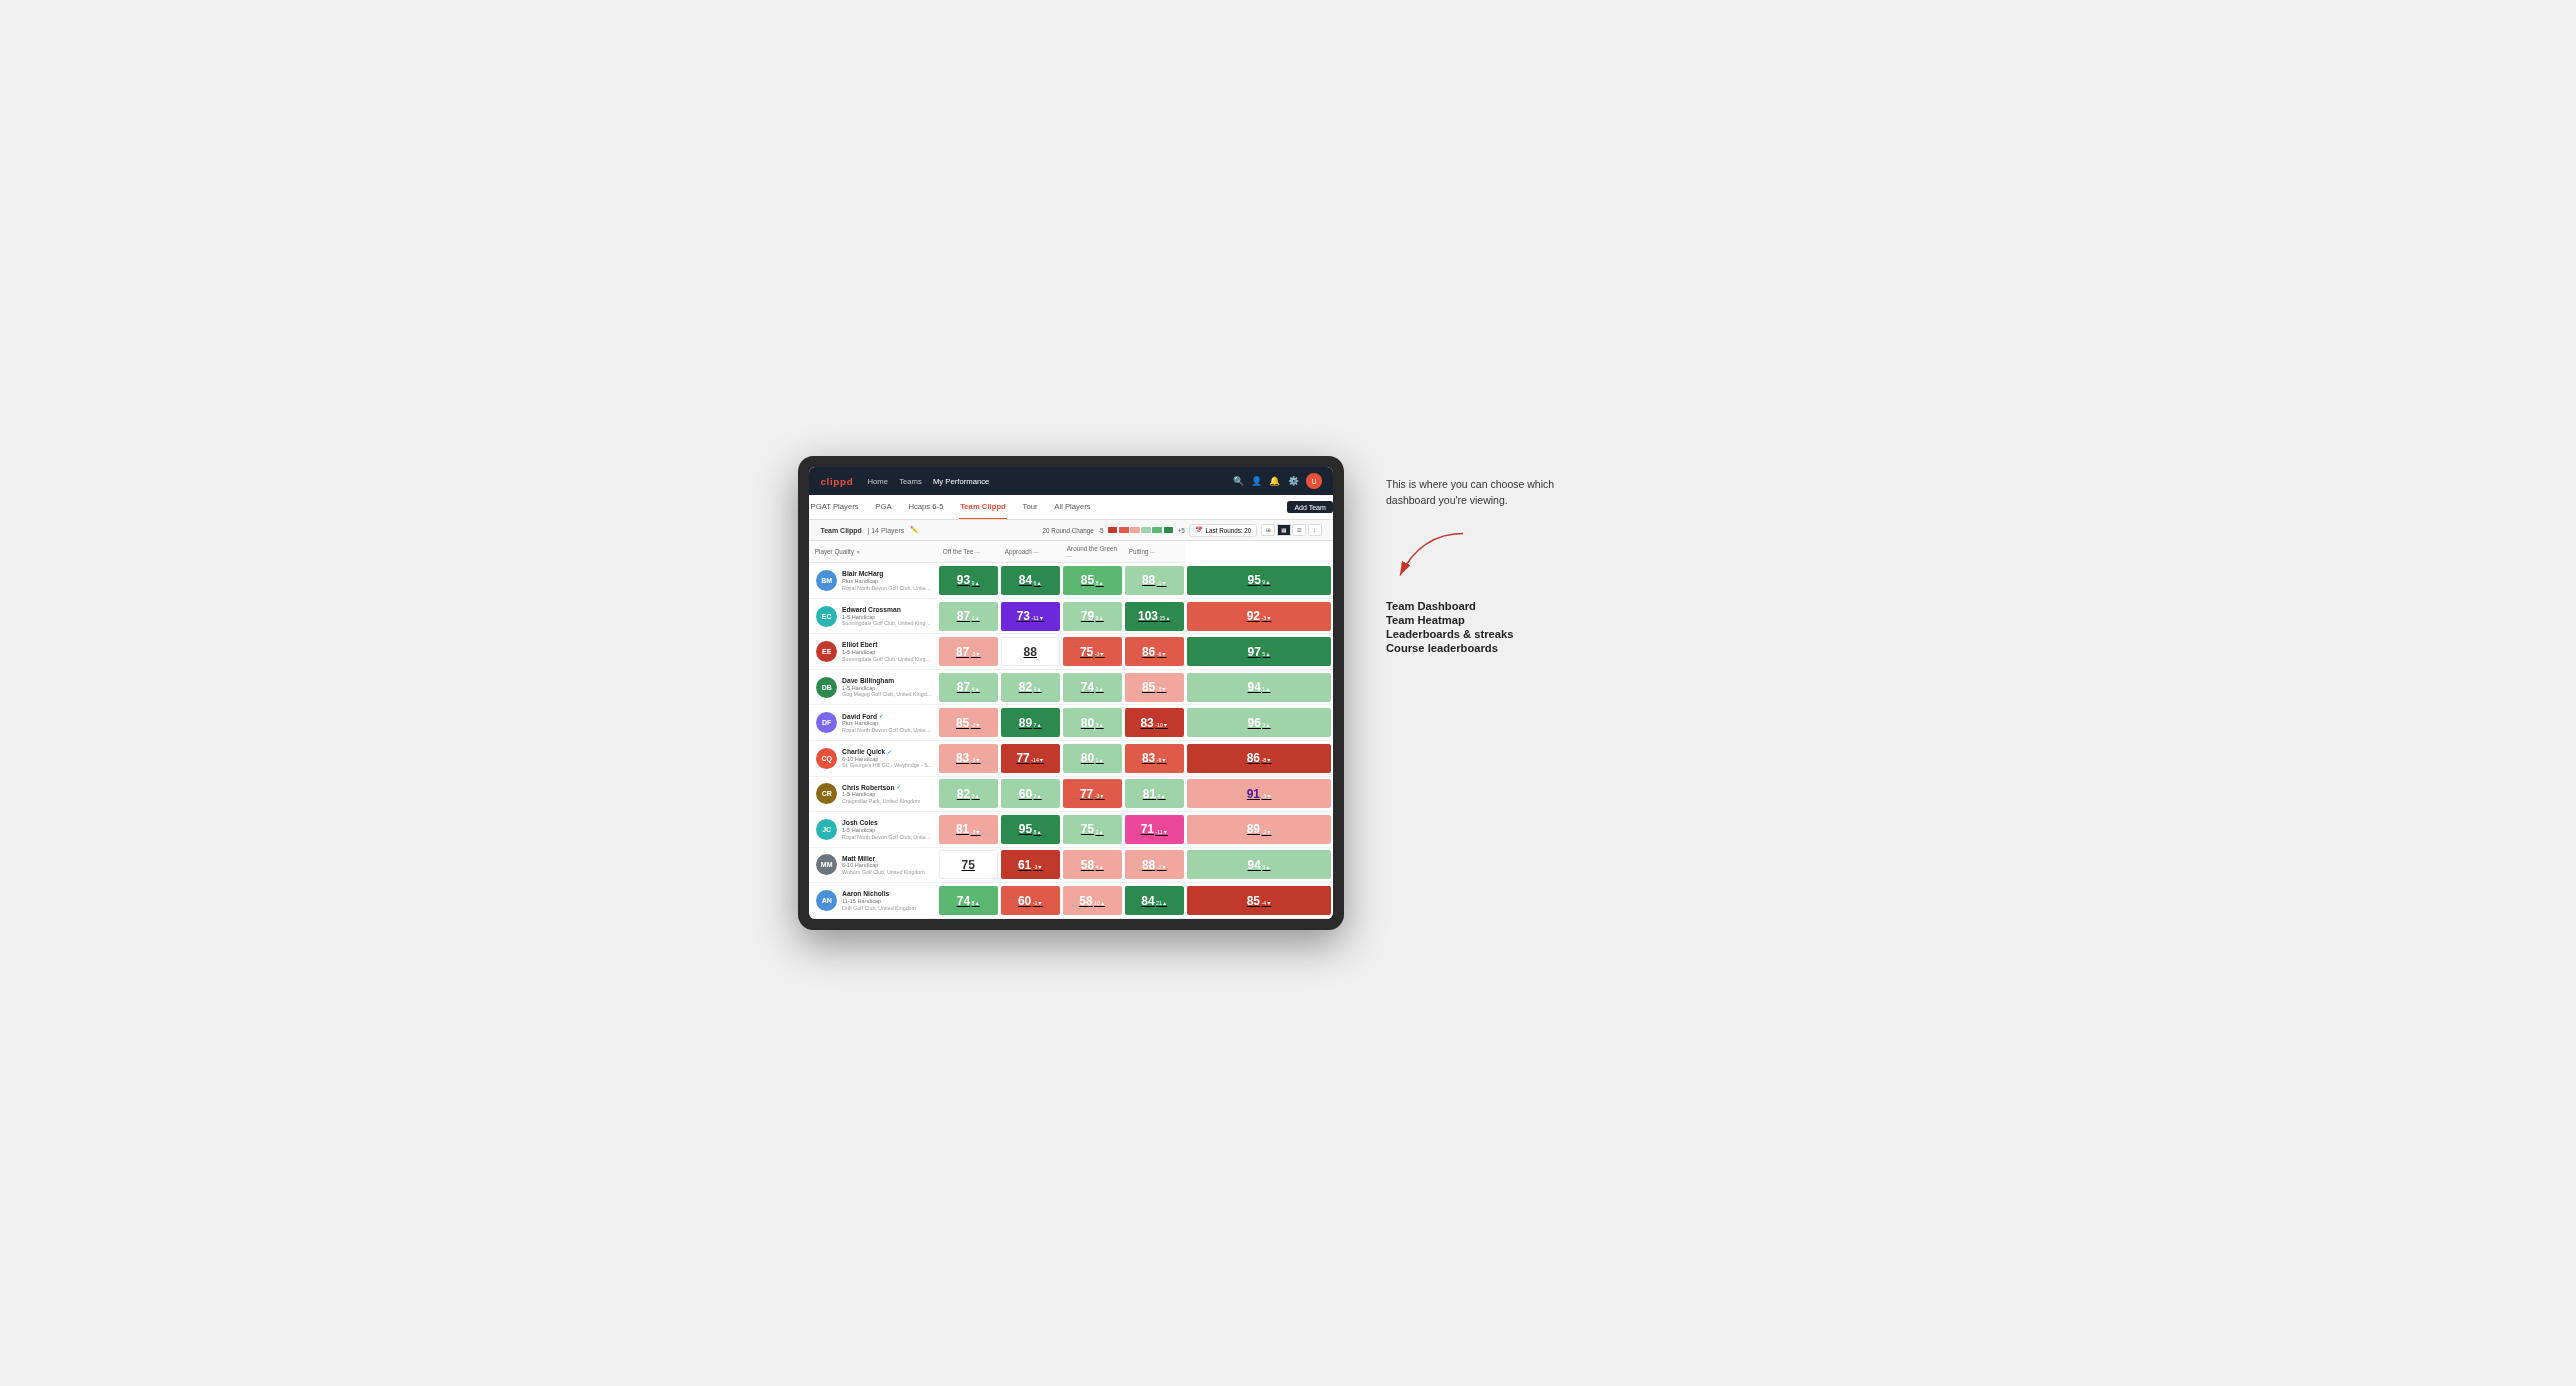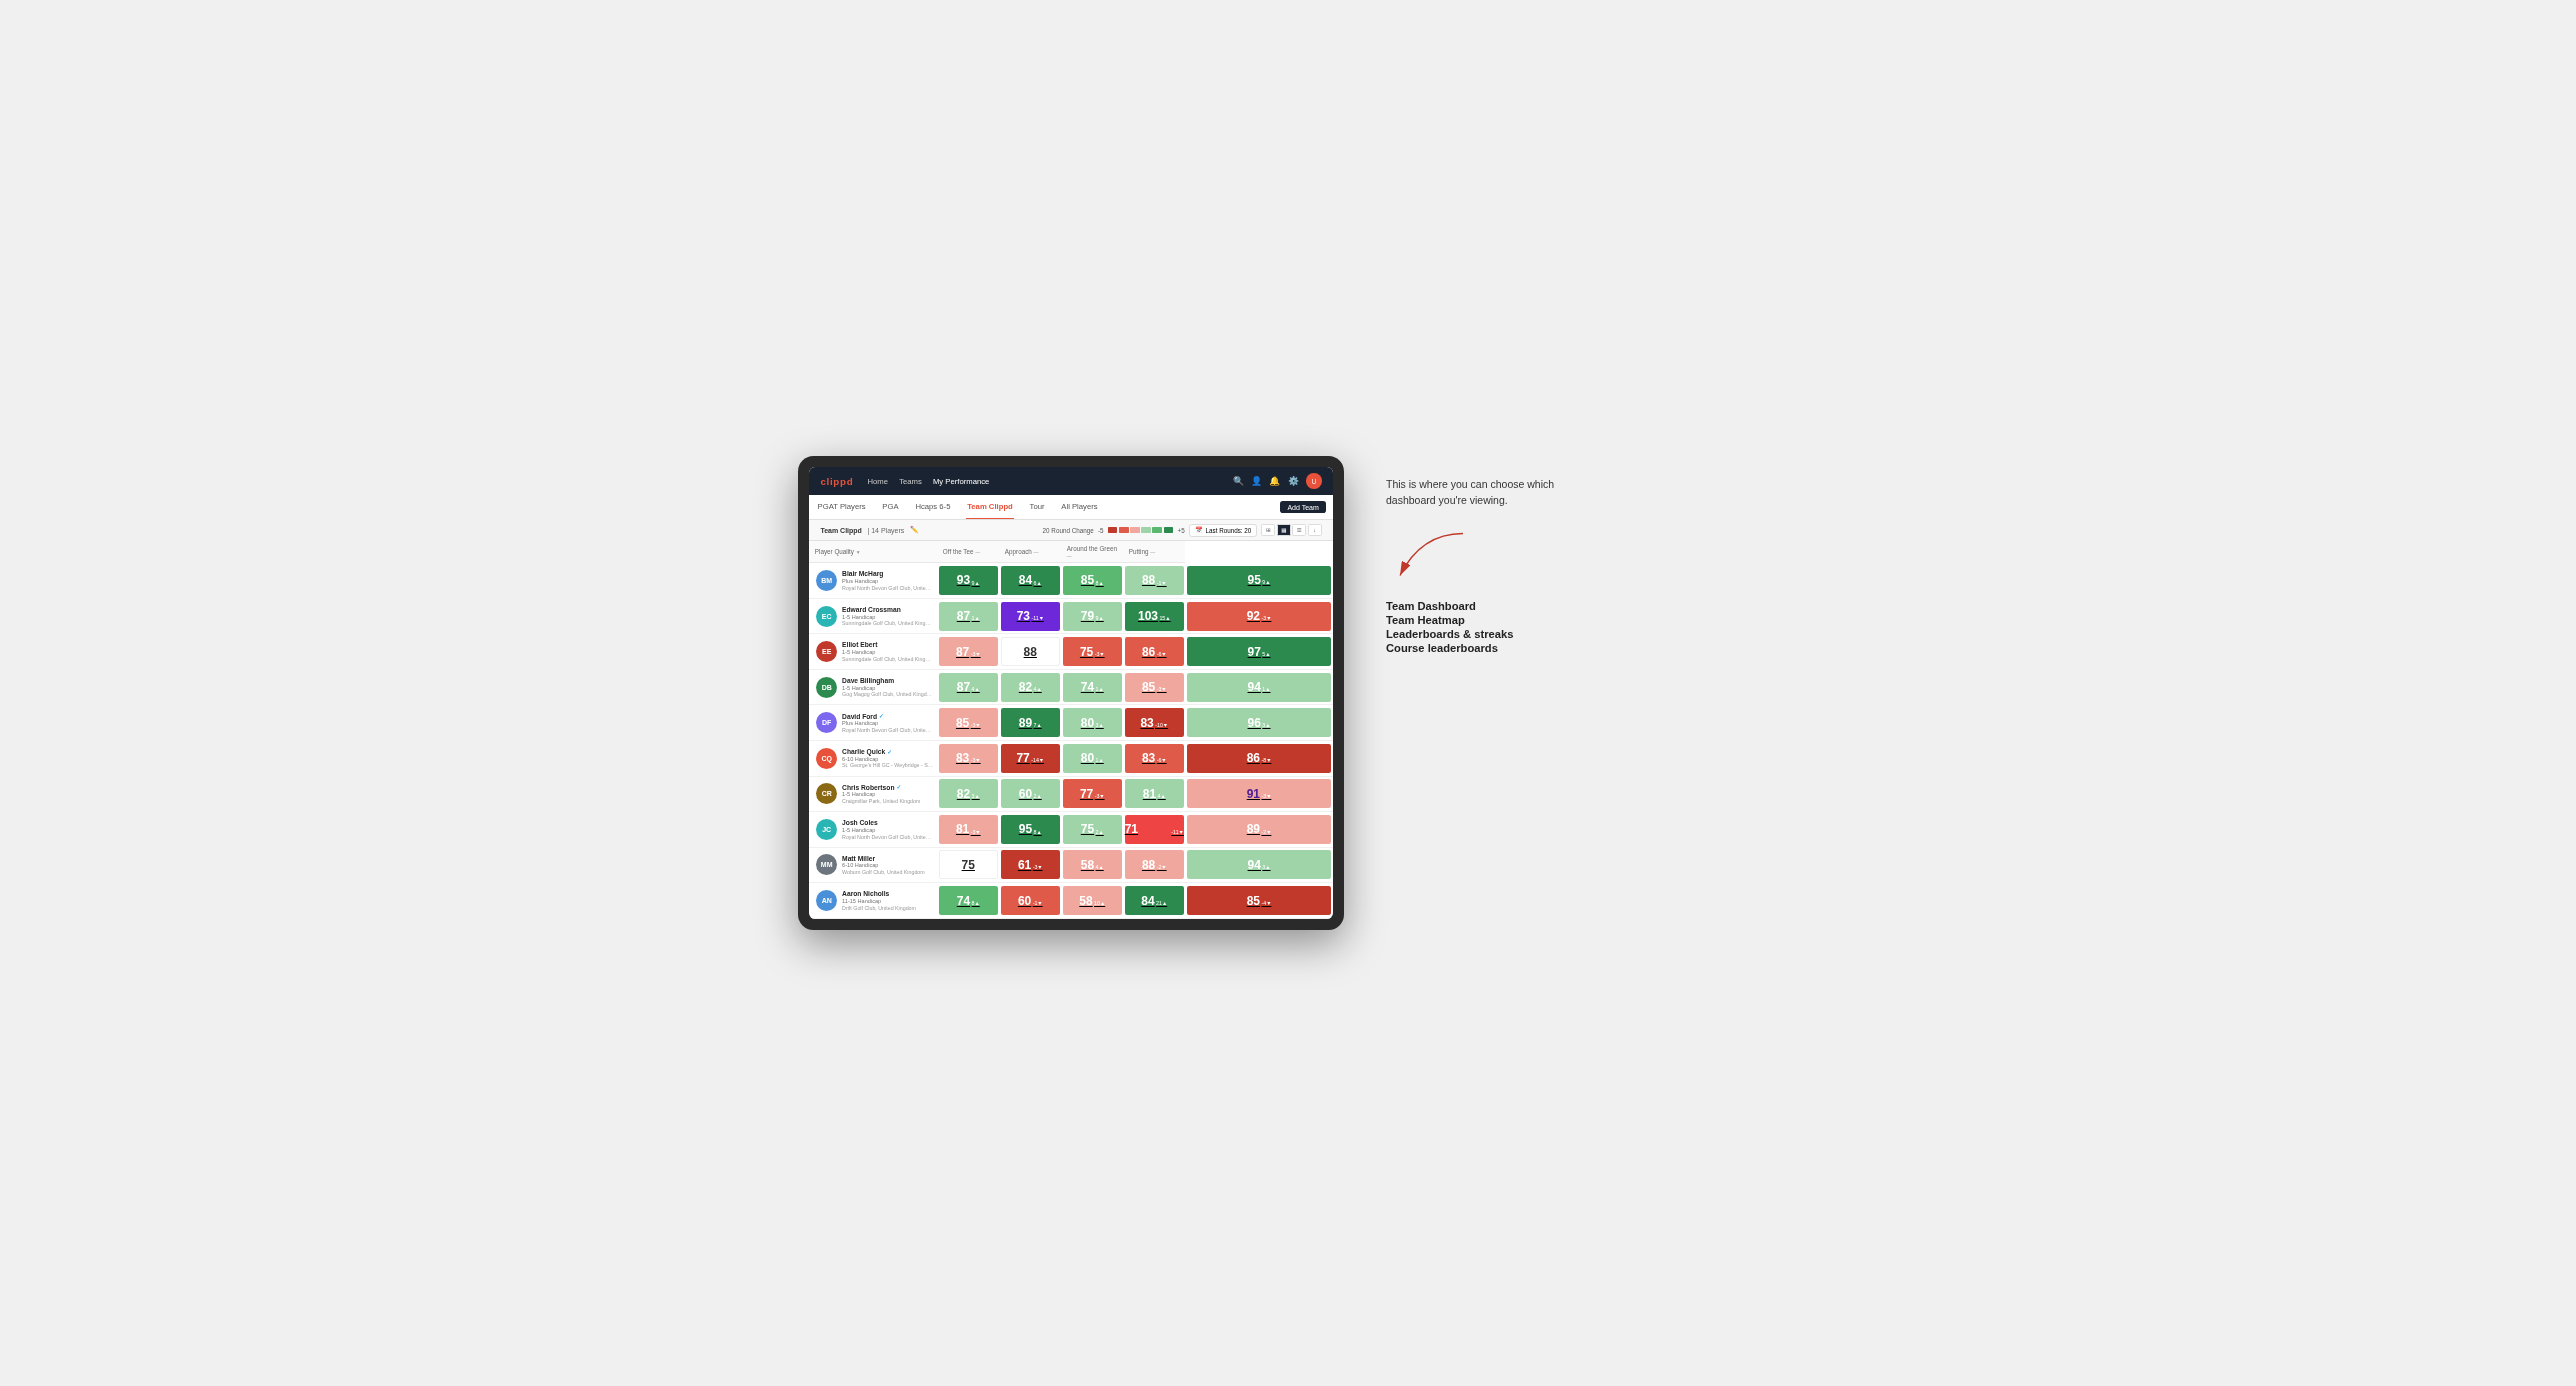--- a/index.html
+++ b/index.html
@@ -95,21 +95,21 @@
       color: #fff;
       font-size: 6.3px;
     }
 
     
     .subnav {
       background: #fff;
       border-bottom: 0.7px solid #e0e0e0;
       display: flex;
       align-items: center;
-      padding: 0 7px;
+      padding: 0 0;
       height: 25px;
       gap: 14px;
     }
 
     .subnav-tab {
       font-size: 7.7px;
       color: #555;
       cursor: pointer;
       padding: 0 1.4px;
       height: 100%;
@@ -796,21 +796,21 @@
         <span class="score-change" style="color:#fff">8▲</span>
       </div>
     </td>
                 <td class="score-cell">
       <div class="score-box" style="background:#9ed4a8; color:#fff; ">
         <span class="score-main" style="color:#fff">75</span>
         <span class="score-change" style="color:#fff">2▲</span>
       </div>
     </td>
                 <td class="score-cell">
-      <div class="score-box" style="background:#ef4444; color:#fff;justify-content:space-between; ">
+      <div class="score-box" style="background:#ec4899; color:#fff; ">
         <span class="score-main" style="color:#fff">71</span>
         <span class="score-change" style="color:#fff">-11▼</span>
       </div>
     </td>
                 <td class="score-cell">
       <div class="score-box" style="background:#f0a89e; color:#fff; ">
         <span class="score-main" style="color:#fff">89</span>
         <span class="score-change" style="color:#fff">-2▼</span>
       </div>
     </td>

